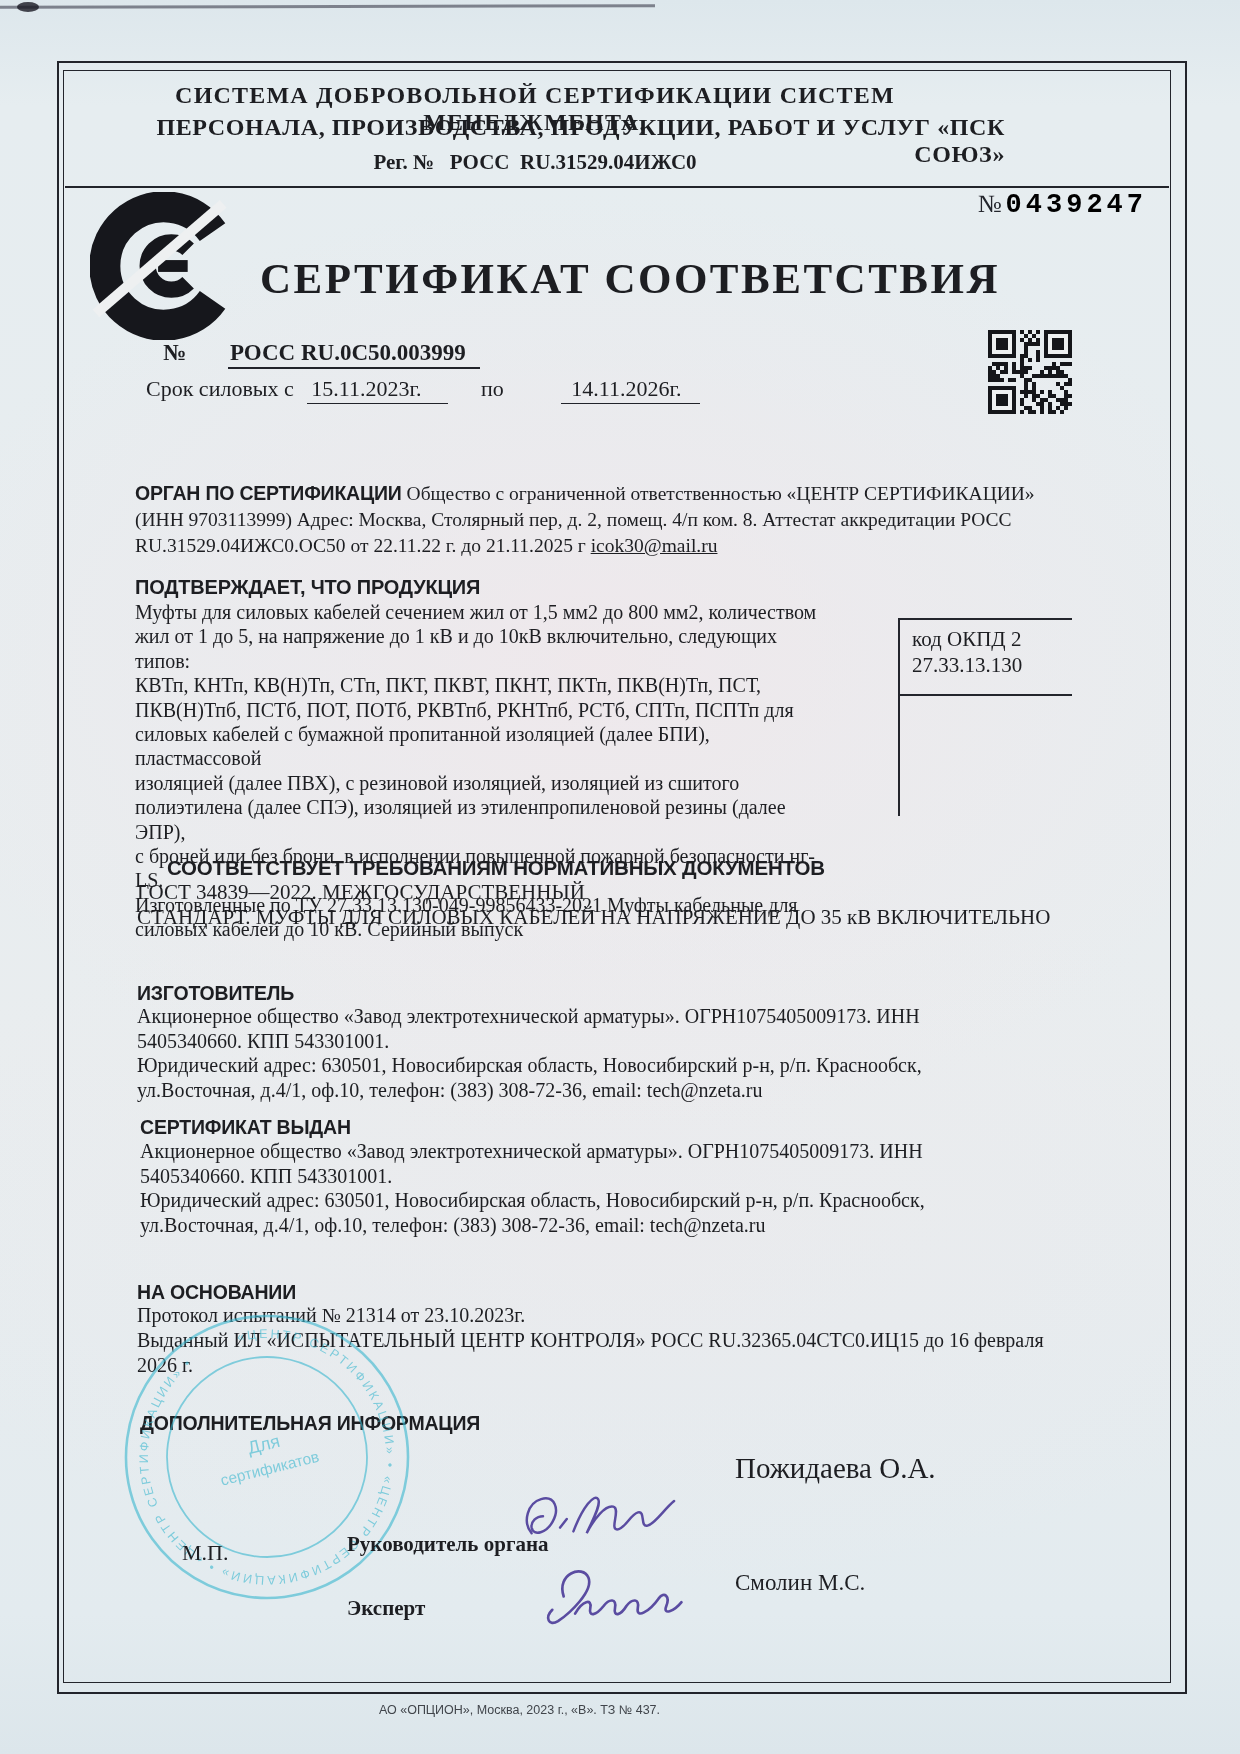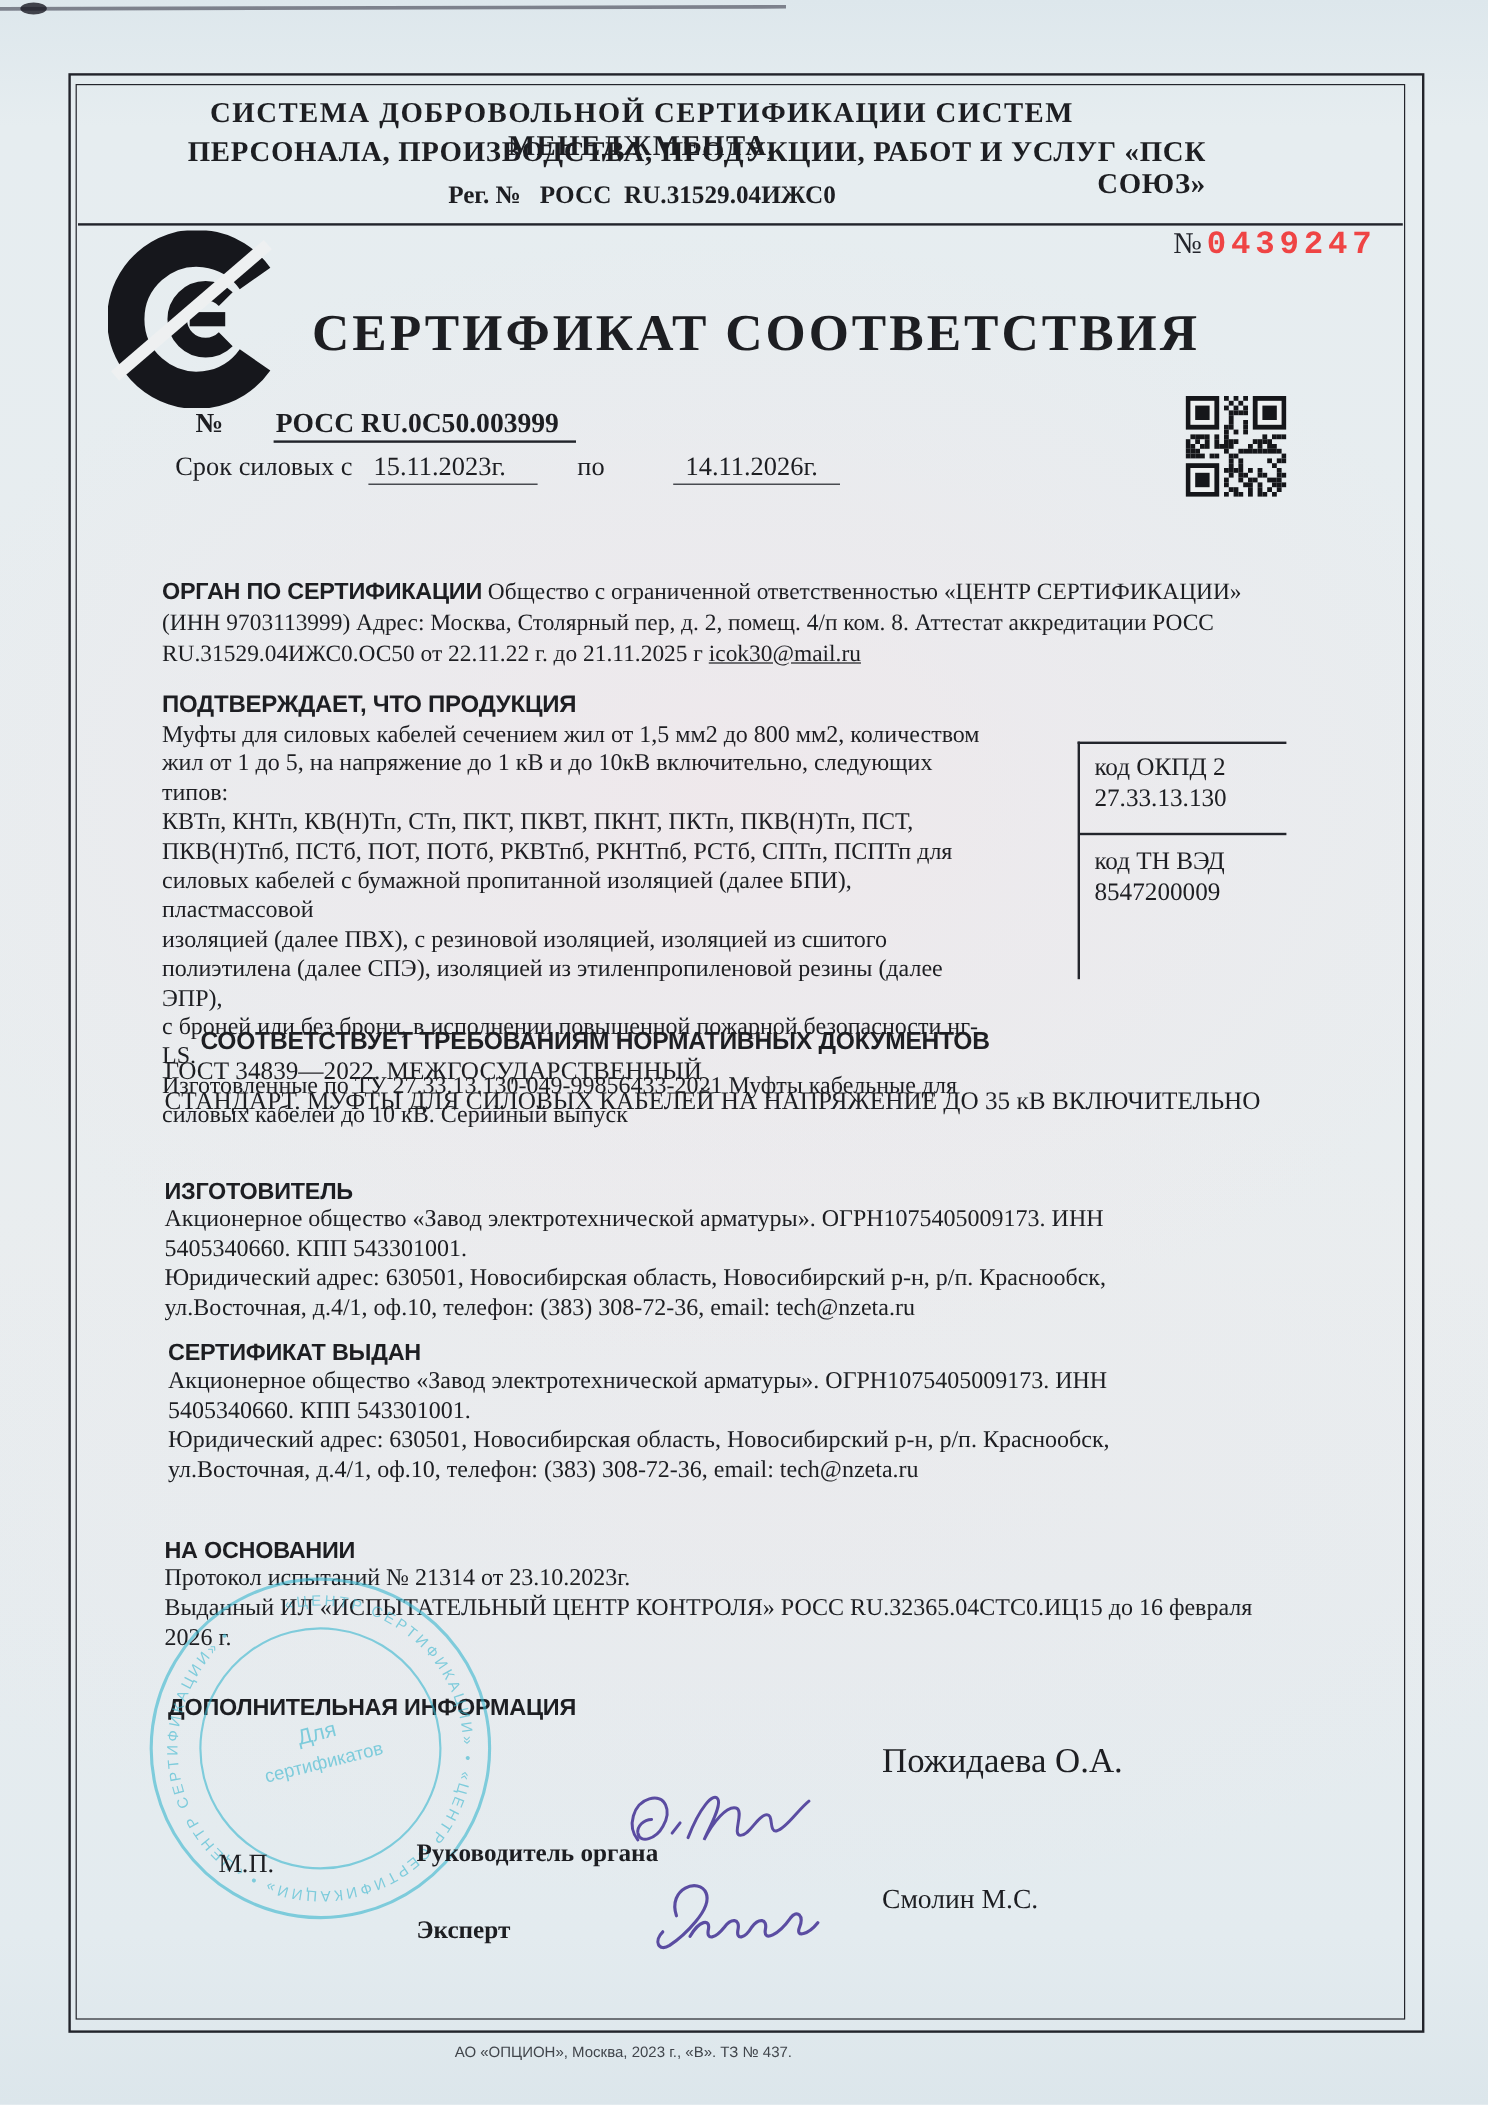--- a/index.html
+++ b/index.html
@@ -41,21 +41,21 @@
 
 <div class="abs hline ser" style="top:82px;font-size:24px;letter-spacing:1.2px;">СИСТЕМА ДОБРОВОЛЬНОЙ СЕРТИФИКАЦИИ СИСТЕМ МЕНЕДЖМЕНТА,</div>
 <div class="abs hline ser" style="top:114px;font-size:24px;letter-spacing:.6px;text-align:right;">ПЕРСОНАЛА, ПРОИЗВОДСТВА, ПРОДУКЦИИ, РАБОТ И УСЛУГ «ПСК СОЮЗ»</div>
 <div class="abs hline ser" style="top:150px;font-size:21px;">
   <span>Рег. №</span>&nbsp;&nbsp;
   <span style="white-space:pre;">РОСС  RU.31529.04ИЖС0</span>
 </div>
 
 <div class="abs" style="top:190px;right:93px;">
   <span style="font-size:25px;color:#23252c;">№</span>
-  <span style="font-family:'Liberation Mono',monospace;font-weight:700;font-size:27px;letter-spacing:4px;color:#ef4444;">0439247</span>
+  <span style="font-family:'Liberation Mono',monospace;font-weight:700;font-size:27px;letter-spacing:4px;color:#000000;">0439247</span>
 </div>
 
 <div class="abs" style="left:90px;top:192px;width:148px;height:148px;">
   <svg viewBox="0 0 100 100" width="148" height="148">
     <path d="M82.8,27.1 A40,40 0 1 0 82.8,72.9" fill="none" stroke="#16171c" stroke-width="21"></path>
     <path d="M66.3,38.7 A16,16 0 1 0 66.3,61.3" fill="none" stroke="#16171c" stroke-width="11"></path>
     <rect x="46" y="46" width="20" height="8" fill="#16171c"></rect>
     <line x1="4" y1="82" x2="90" y2="8" stroke="#eef0f1" stroke-width="7"></line>
   </svg>
 </div>
@@ -226,24 +226,20 @@
 полиэтилена (далее СПЭ), изоляцией из этиленпропиленовой резины (далее ЭПР),
 с броней или без брони, в исполнении повышенной пожарной безопасности нг-LS.
 Изготовленные по ТУ 27.33.13.130-049-99856433-2021 Муфты кабельные для
 силовых кабелей до 10 кВ. Серийный выпуск</div>
 
 <div class="abs codes">
   <div class="bx1">
     <div>код ОКПД 2</div>
     <div>27.33.13.130</div>
   </div>
-  <div class="bx2">
-    <div>код ТН ВЭД</div>
-    <div>8547200009</div>
-  </div>
 </div>
 
 <div class="abs h" style="left:135px;top:856px;font-size:20.5px;margin-left:32px;">СООТВЕТСТВУЕТ ТРЕБОВАНИЯМ НОРМАТИВНЫХ ДОКУМЕНТОВ</div>
 <div class="abs prelines" style="left:137px;top:880px;width:1010px;font-size:21px;line-height:24.5px;white-space:pre;">ГОСТ 34839—2022. МЕЖГОСУДАРСТВЕННЫЙ
 СТАНДАРТ. МУФТЫ ДЛЯ СИЛОВЫХ КАБЕЛЕЙ НА НАПРЯЖЕНИЕ ДО 35 кВ ВКЛЮЧИТЕЛЬНО</div>
 
 <div class="abs h" style="left:137px;top:982px;font-size:19.5px;">ИЗГОТОВИТЕЛЬ</div>
 <div class="abs prelines" style="left:137px;top:1004px;width:920px;font-size:20px;line-height:24.6px;">Акционерное общество «Завод электротехнической арматуры». ОГРН1075405009173. ИНН
 5405340660. КПП 543301001.
 Юридический адрес: 630501, Новосибирская область, Новосибирский р-н, р/п. Краснообск,

